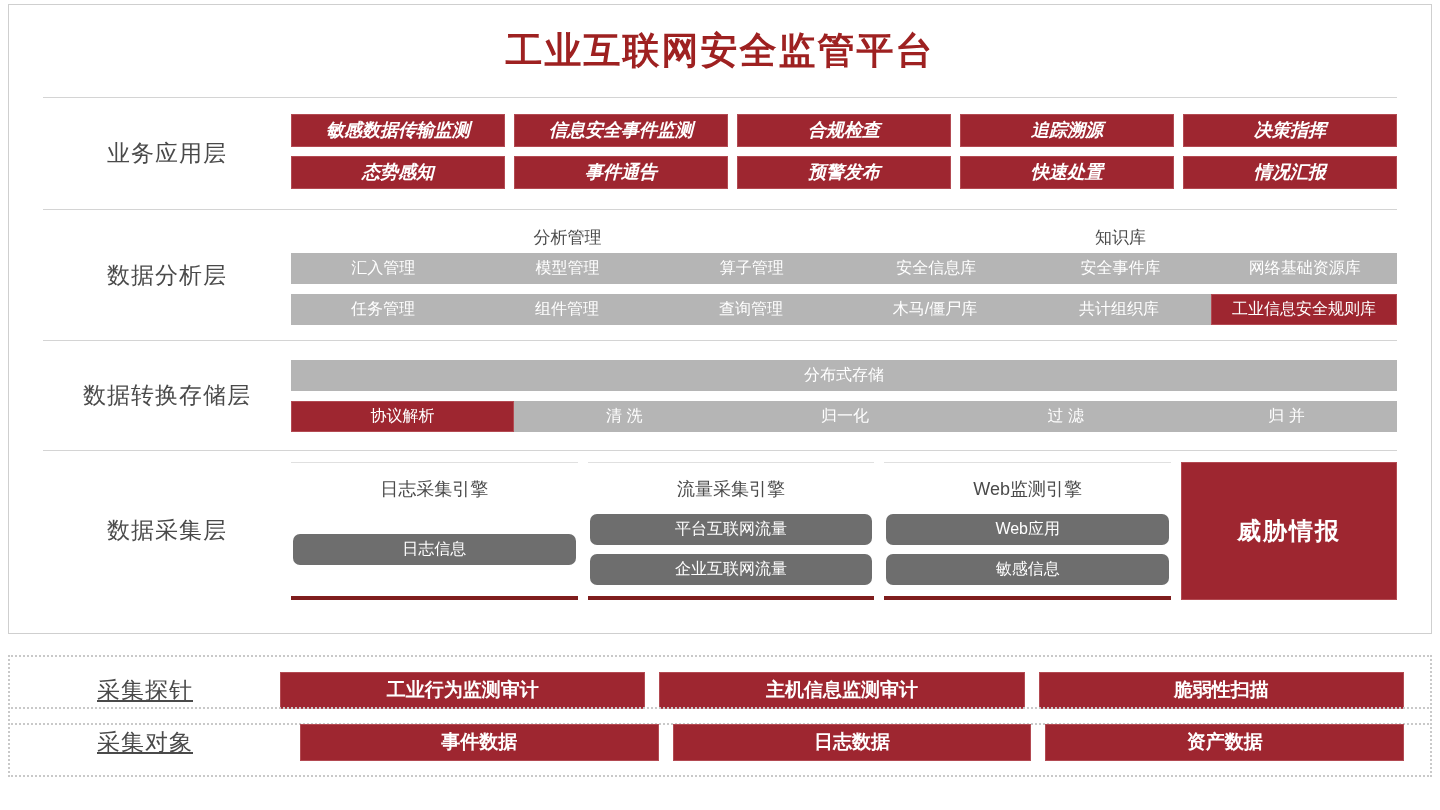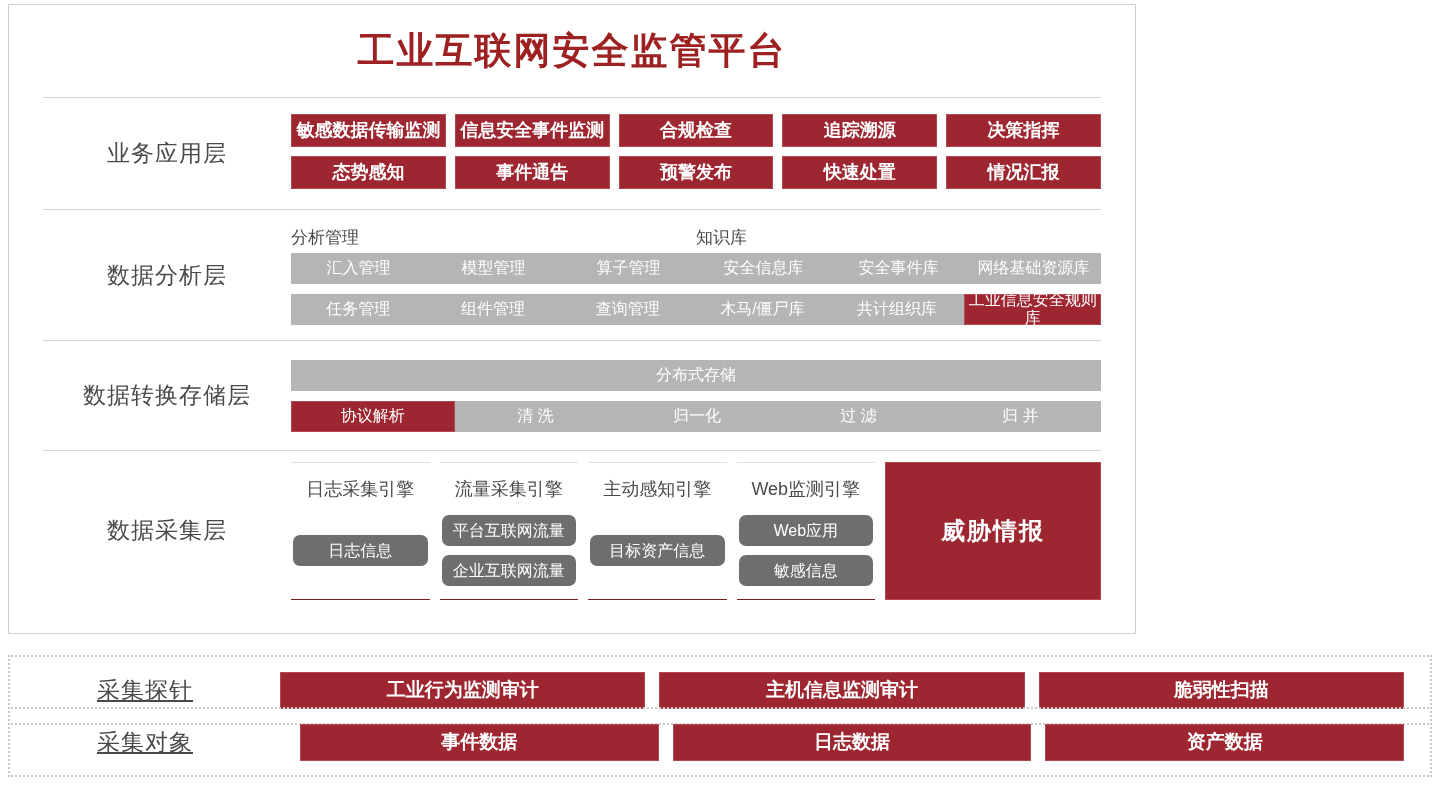--- a/index.html
+++ b/index.html
@@ -8,21 +8,21 @@
     background: #ffffff;
     font-family: "Liberation Sans", "DejaVu Sans", sans-serif;
     overflow: hidden;
   }
   #page { position: relative; width: 1440px; height: 810px; background:#fff; }
 
   
   .main-panel {
     position: absolute;
     left: 8px; top: 4px;
-    width: 1128px; height: 630px;
+    width: 1424px; height: 630px;
     border: 1px solid #cfcfcf;
     background: #fff;
   }
 
   
   .title-bar {
     height: 92px;
     display: flex; align-items: center; justify-content: center;
   }
   .title-text {
@@ -62,27 +62,27 @@
   .box.red   { background: #9e2630; border: 1px solid #b34a52; }
   .box.gray  { background: #b5b5b5; }
   .box.dgray { background: #6e6e6e; }
 
   
   .row-biz { display: flex; gap: 9px; }
   .row-biz + .row-biz { margin-top: 9px; }
   .row-biz .box { height: 33px; flex: 1 1 0; font-size: 18px; font-weight: bold; }
 
   .layer-biz { height: 112px; }
-  .layer-biz .layer-body { padding: 0 0 4px 0; }
+  .layer-biz .layer-body { padding: 0 0 4px 0; font-style: italic; }
 
   
   .layer-ana { height: 131px; }
   .ana-heads { display: flex; margin-bottom: 4px; }
   .ana-head {
-    flex: 1 1 0; 
+    flex: 1 1 0; text-align: center;
     color: #4a4a4a; font-size: 17px;
   }
   .grid6 { display: flex; }
   .grid6 + .grid6 { margin-top: 10px; }
   .grid6 .box { height: 31px; flex: 1 1 0; font-size: 16px; }
   .grid6 .box.gray { color: #ffffff; }
 
   
   .layer-sto { height: 110px; }
   .storage-bar {
@@ -93,21 +93,21 @@
     margin-bottom: 10px;
   }
 
   
   .layer-col { height: 160px; border-bottom: none; }
   .col-wrap { display: flex; gap: 10px; align-items: stretch; height: 138px; }
   .engine {
     flex: 1 1 0;
     display: flex; flex-direction: column;
     border-top: 1px solid #e0e0e0;
-    border-bottom: 1px solid #7f1d1d;
+    border-bottom: 4px solid #7f1d1d;
     padding: 6px 0 6px 0;
   }
   .engine-title {
     text-align: center; color: #4a4a4a; font-size: 18px;
     height: 40px; display: flex; align-items: center; justify-content: center;
   }
   .engine-items { flex: 1 1 auto; display: flex; flex-direction: column; justify-content: center; gap: 9px; padding: 0 2px; }
   .engine-items .box { height: 31px; font-size: 16px; border-radius: 7px; }
   .threat {
     flex: 0 0 216px;
@@ -217,26 +217,20 @@
           </div>
 
           <div class="engine">
             <div class="engine-title">流量采集引擎</div>
             <div class="engine-items">
               <div class="box dgray">平台互联网流量</div>
               <div class="box dgray">企业互联网流量</div>
             </div>
           </div>
 
-          <div class="engine">
-            <div class="engine-title">主动感知引擎</div>
-            <div class="engine-items">
-              <div class="box dgray">目标资产信息</div>
-            </div>
-          </div>
 
           <div class="engine">
             <div class="engine-title">Web监测引擎</div>
             <div class="engine-items">
               <div class="box dgray">Web应用</div>
               <div class="box dgray">敏感信息</div>
             </div>
           </div>
 
           <div class="threat">威胁情报</div>

